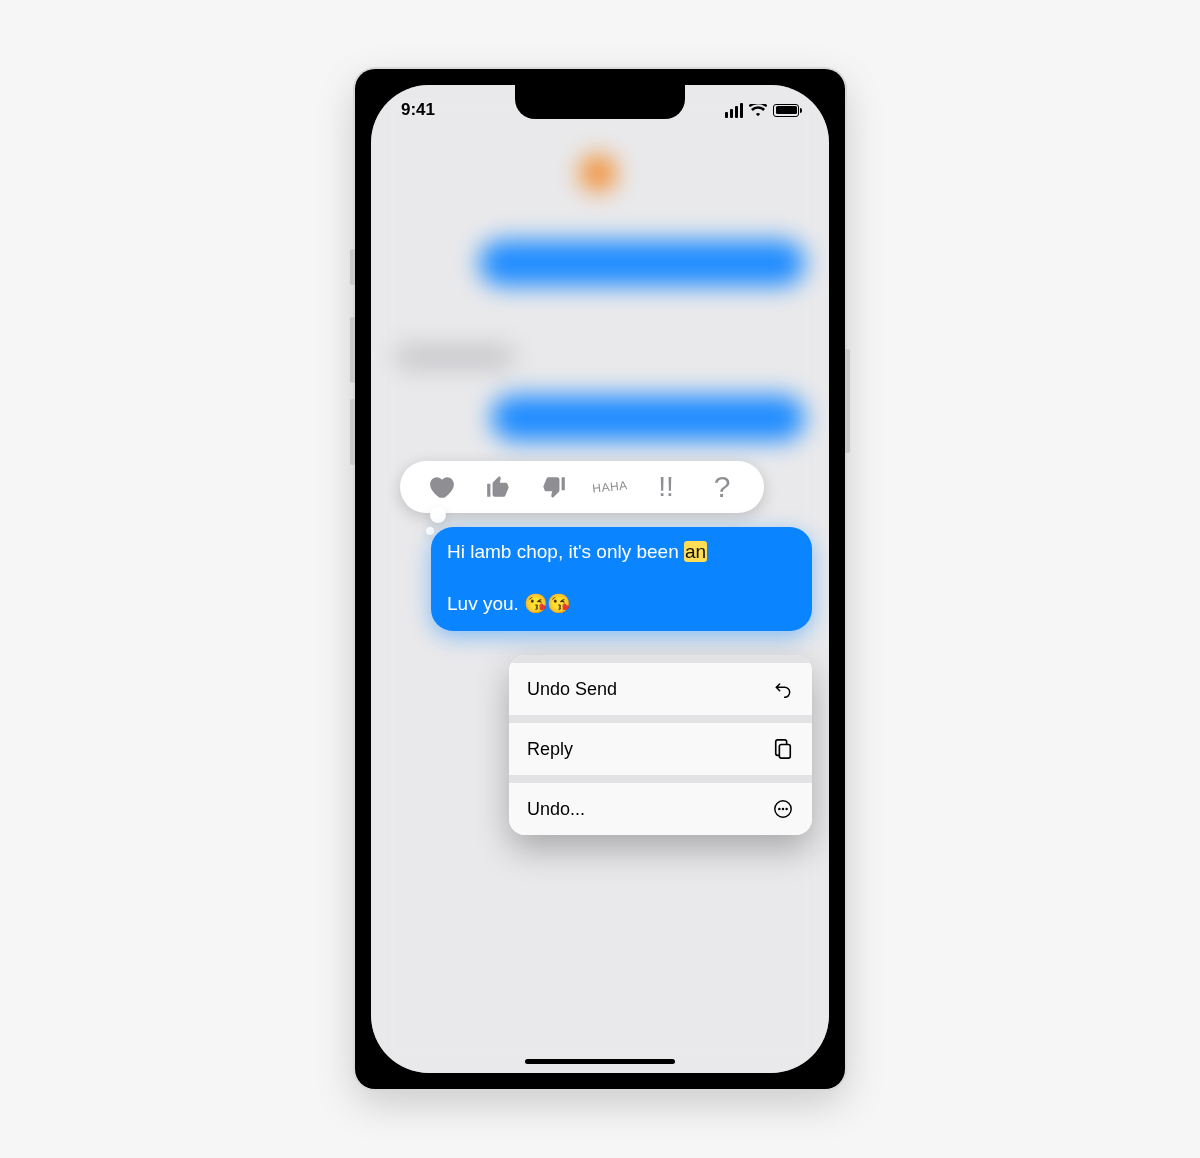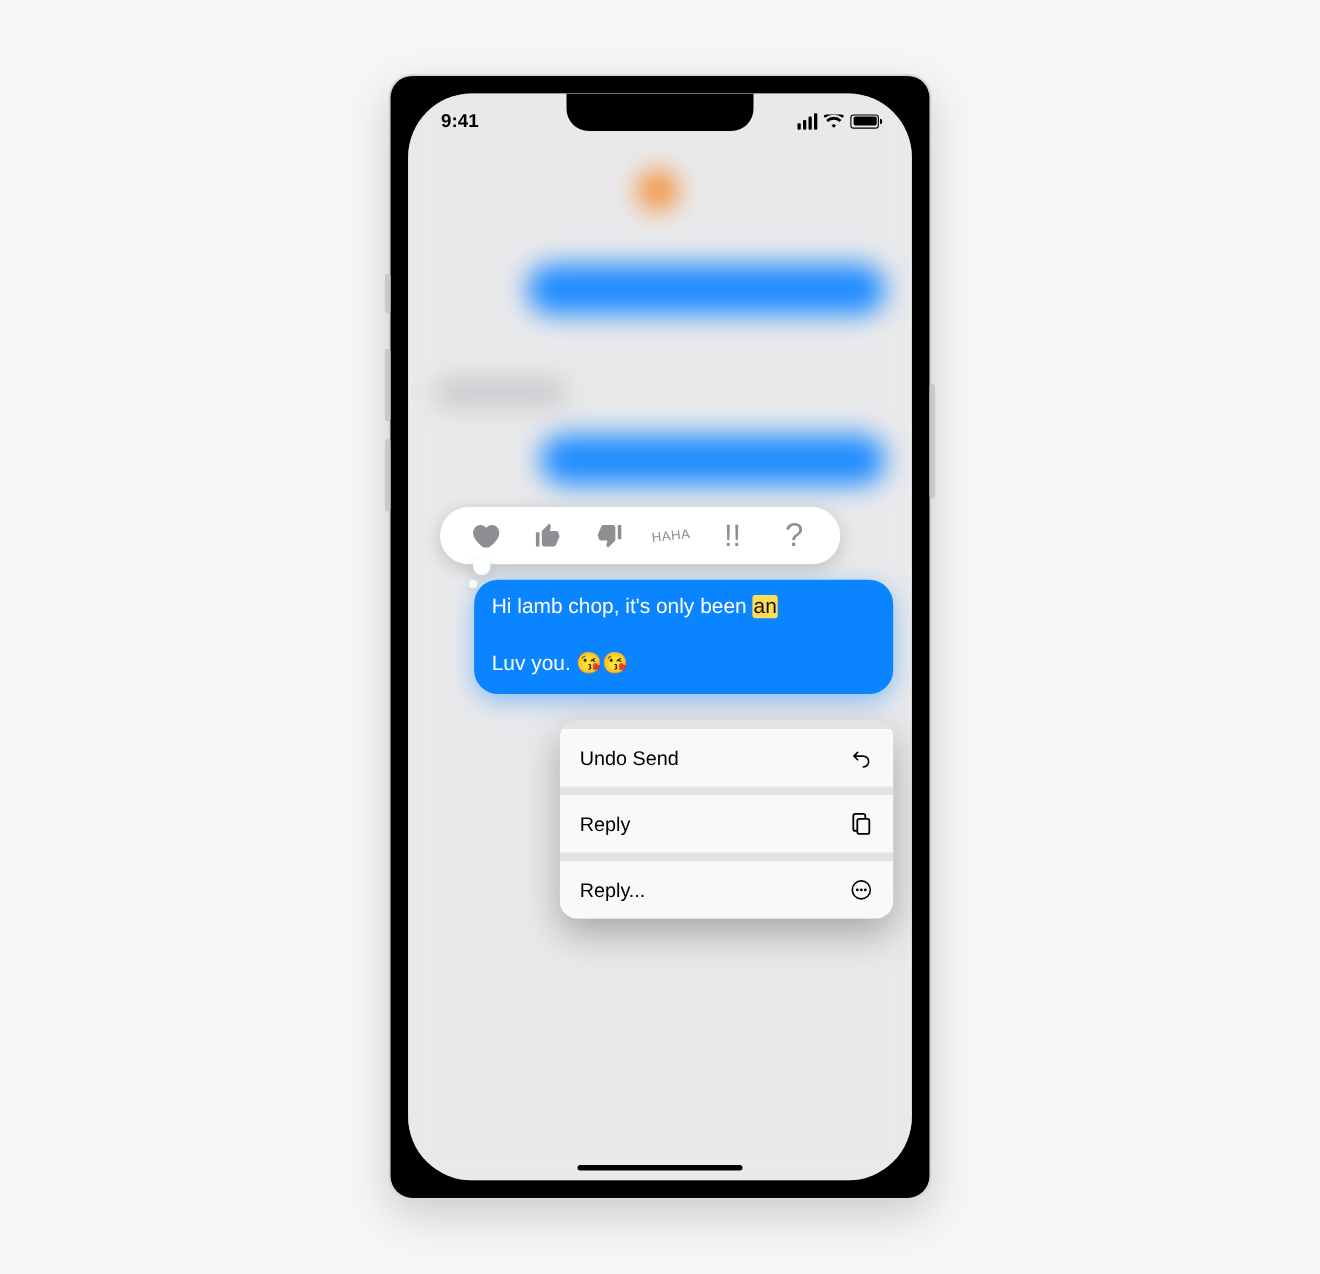--- a/index.html
+++ b/index.html
@@ -246,21 +246,21 @@
                 <rect x="7" y="7" width="12" height="15" rx="2" fill="none" stroke="#000" stroke-width="1.8"></rect>
                 <path d="M15 7V4a2 2 0 0 0-2-2H5a2 2 0 0 0-2 2v13a2 2 0 0 0 2 2h2" fill="none" stroke="#000" stroke-width="1.8"></path>
               </svg>
           </span>
         </div>
 
 
         <div class="menu-sep"></div>
 
         <div class="menu-row">
-          <span>Reply...</span>
+          <span>Undo...</span>
           <span class="ic">
             <svg width="20" height="20" viewBox="0 0 22 22">
                 <circle cx="11" cy="11" r="9" fill="none" stroke="#000" stroke-width="1.6"></circle>
                 <circle cx="7" cy="11" r="1.4" fill="#000"></circle>
                 <circle cx="11" cy="11" r="1.4" fill="#000"></circle>
                 <circle cx="15" cy="11" r="1.4" fill="#000"></circle>
               </svg>
           </span>
         </div>
 

